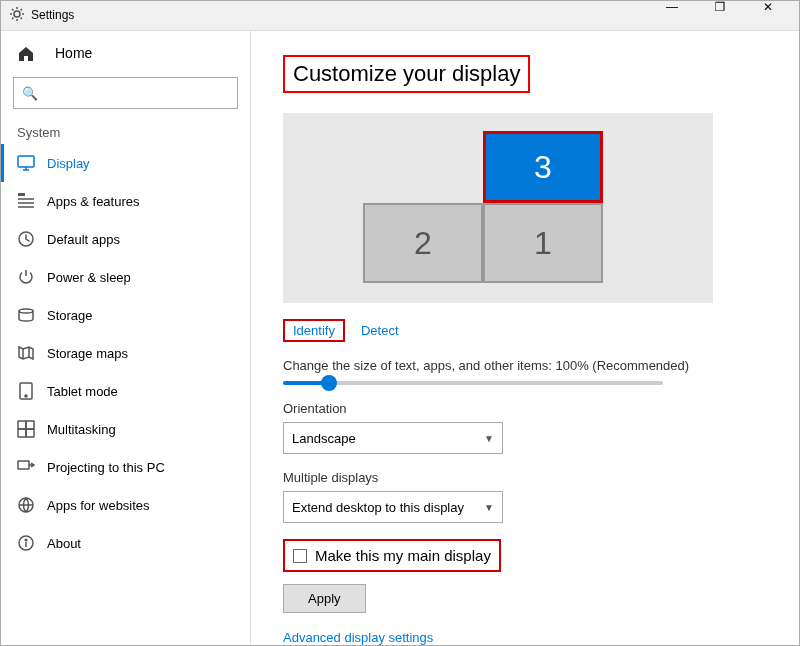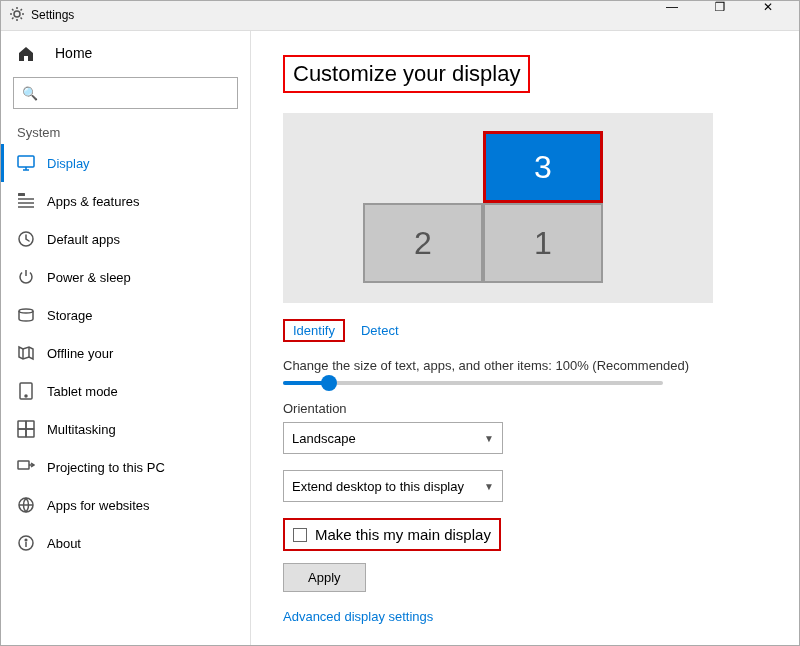--- a/index.html
+++ b/index.html
@@ -397,21 +397,21 @@
       </div>
 
       <div class="sidebar-item">
         <div class="sidebar-item-icon">
           <svg width="18" height="18" viewBox="0 0 18 18" fill="none" stroke="#555" stroke-width="1.5">
             <polygon points="2,3 6,5 12,3 16,5 16,15 12,13 6,15 2,13"></polygon>
             <line x1="6" y1="5" x2="6" y2="15"></line>
             <line x1="12" y1="3" x2="12" y2="13"></line>
           </svg>
         </div>
-        <span>Offline your</span>
+        <span>Storage maps</span>
       </div>
 
       <div class="sidebar-item">
         <div class="sidebar-item-icon">
           <svg width="18" height="18" viewBox="0 0 18 18" fill="none" stroke="#555" stroke-width="1.5">
             <rect x="3" y="1" width="12" height="16" rx="1"></rect>
             <circle cx="9" cy="14" r="1" fill="#555"></circle>
           </svg>
         </div>
         <span>Tablet mode</span>
@@ -496,20 +496,21 @@
       <div class="dropdown-container">
         <div class="section-title">Orientation</div>
         <div class="dropdown">
           <span>Landscape</span>
           <span class="dropdown-arrow">▼</span>
         </div>
       </div>
 
       
       <div class="dropdown-container">
+        <div class="section-title">Multiple displays</div>
         <div class="dropdown">
           <span>Extend desktop to this display</span>
           <span class="dropdown-arrow">▼</span>
         </div>
       </div>
 
       
       <div class="checkbox-row">
         <div class="checkbox"></div>
         <span class="checkbox-label">Make this my main display</span>

